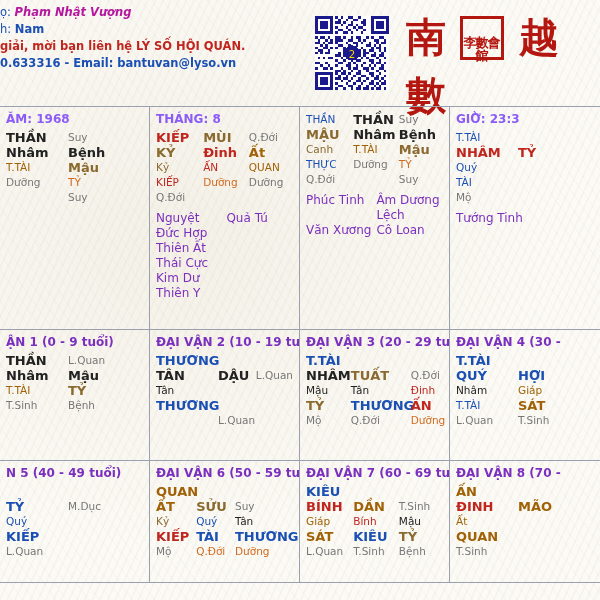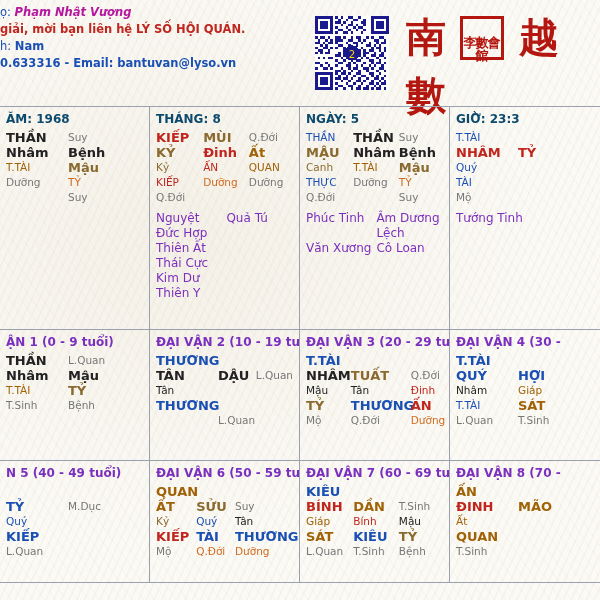--- a/index.html
+++ b/index.html
@@ -51,21 +51,21 @@
   .cell{
     position:relative;box-sizing:border-box;
     border-right:1px solid #9aa0ad;
     padding:5px 6px 4px 6px;overflow:hidden;
   }
   .cell:last-child{border-right:none;}
   .c4{width:150px;}
   .top-row .cell{height:222px;}
   .mid-row .cell{height:130px;}
   .bot-row .cell{height:121px;}
-  .cell-title{font-weight:bold;font-size:12px;color:#0c4a6e;margin-bottom:4px;white-space:nowrap;}
+  .cell-title{font-weight:bold;font-size:12px;color:#8b5cf6;margin-bottom:4px;white-space:nowrap;}
   .cell-title.purple{color:#7b2fbe;}
   .big{font-weight:bold;font-size:13px;}
   .sm{font-size:10.5px;}
   .xs{font-size:12px;}
   .r3{display:flex;}
   .col-a{width:62px;}
   .col-b{width:60px;}
   .col-c{width:58px;}
   .line{line-height:15px;white-space:nowrap;}
   .cc-brown{color:#8a6a2f;}
@@ -84,24 +84,24 @@
 </head>
 <body>
 
 <div class="paper-texture"></div>
 
 <div class="header">
   <div class="hdr-left">
     <div class="hdr-line">
       <span class="lbl">ọ: </span><span class="val">Phạm Nhật Vượng</span>
     </div>
-    <div class="hdr-line red-line">giải, mời bạn liên hệ LÝ SỐ HỘI QUÁN.</div>
     <div class="hdr-line">
       <span class="lbl">h: </span><span class="val2">Nam</span>
     </div>
+    <div class="hdr-line red-line">giải, mời bạn liên hệ LÝ SỐ HỘI QUÁN.</div>
     <div class="hdr-line blue-line">0.633316 - Email: bantuvan@lyso.vn</div>
   </div>
 
   <div class="qr">
     <svg width="74" height="74" viewBox="0 0 29 29" shape-rendering="crispEdges">
       <rect width="29" height="29" fill="#fff"></rect>
       <g fill="#1a1a8c">
         <rect x="0" y="0" width="7" height="1"></rect>
           <rect x="0" y="6" width="7" height="1"></rect>
         <rect x="0" y="0" width="1" height="7"></rect>
@@ -386,21 +386,20 @@
         <div class="srow">
             <span class="s1 xs cc-purple">Kim Dư</span>
           </div>
         <div class="srow">
             <span class="s1 xs cc-purple">Thiên Y</span>
           </div>
       </div>
     </div>
 
     <div class="cell c4">
-      <div class="cell-title">NGÀY: 5</div>
       <div class="r3">
         <div class="col-a">
           <div class="line sm cc-blue">THẦN</div>
           <div class="line big cc-brown">MẬU</div>
           <div class="line sm cc-brown">Canh</div>
           <div class="line sm cc-blue">THỰC</div>
           <div class="line sm cc-gray">Q.Đới</div>
         </div>
         <div class="col-b">
           <div class="line big cc-black">THẦN</div>

